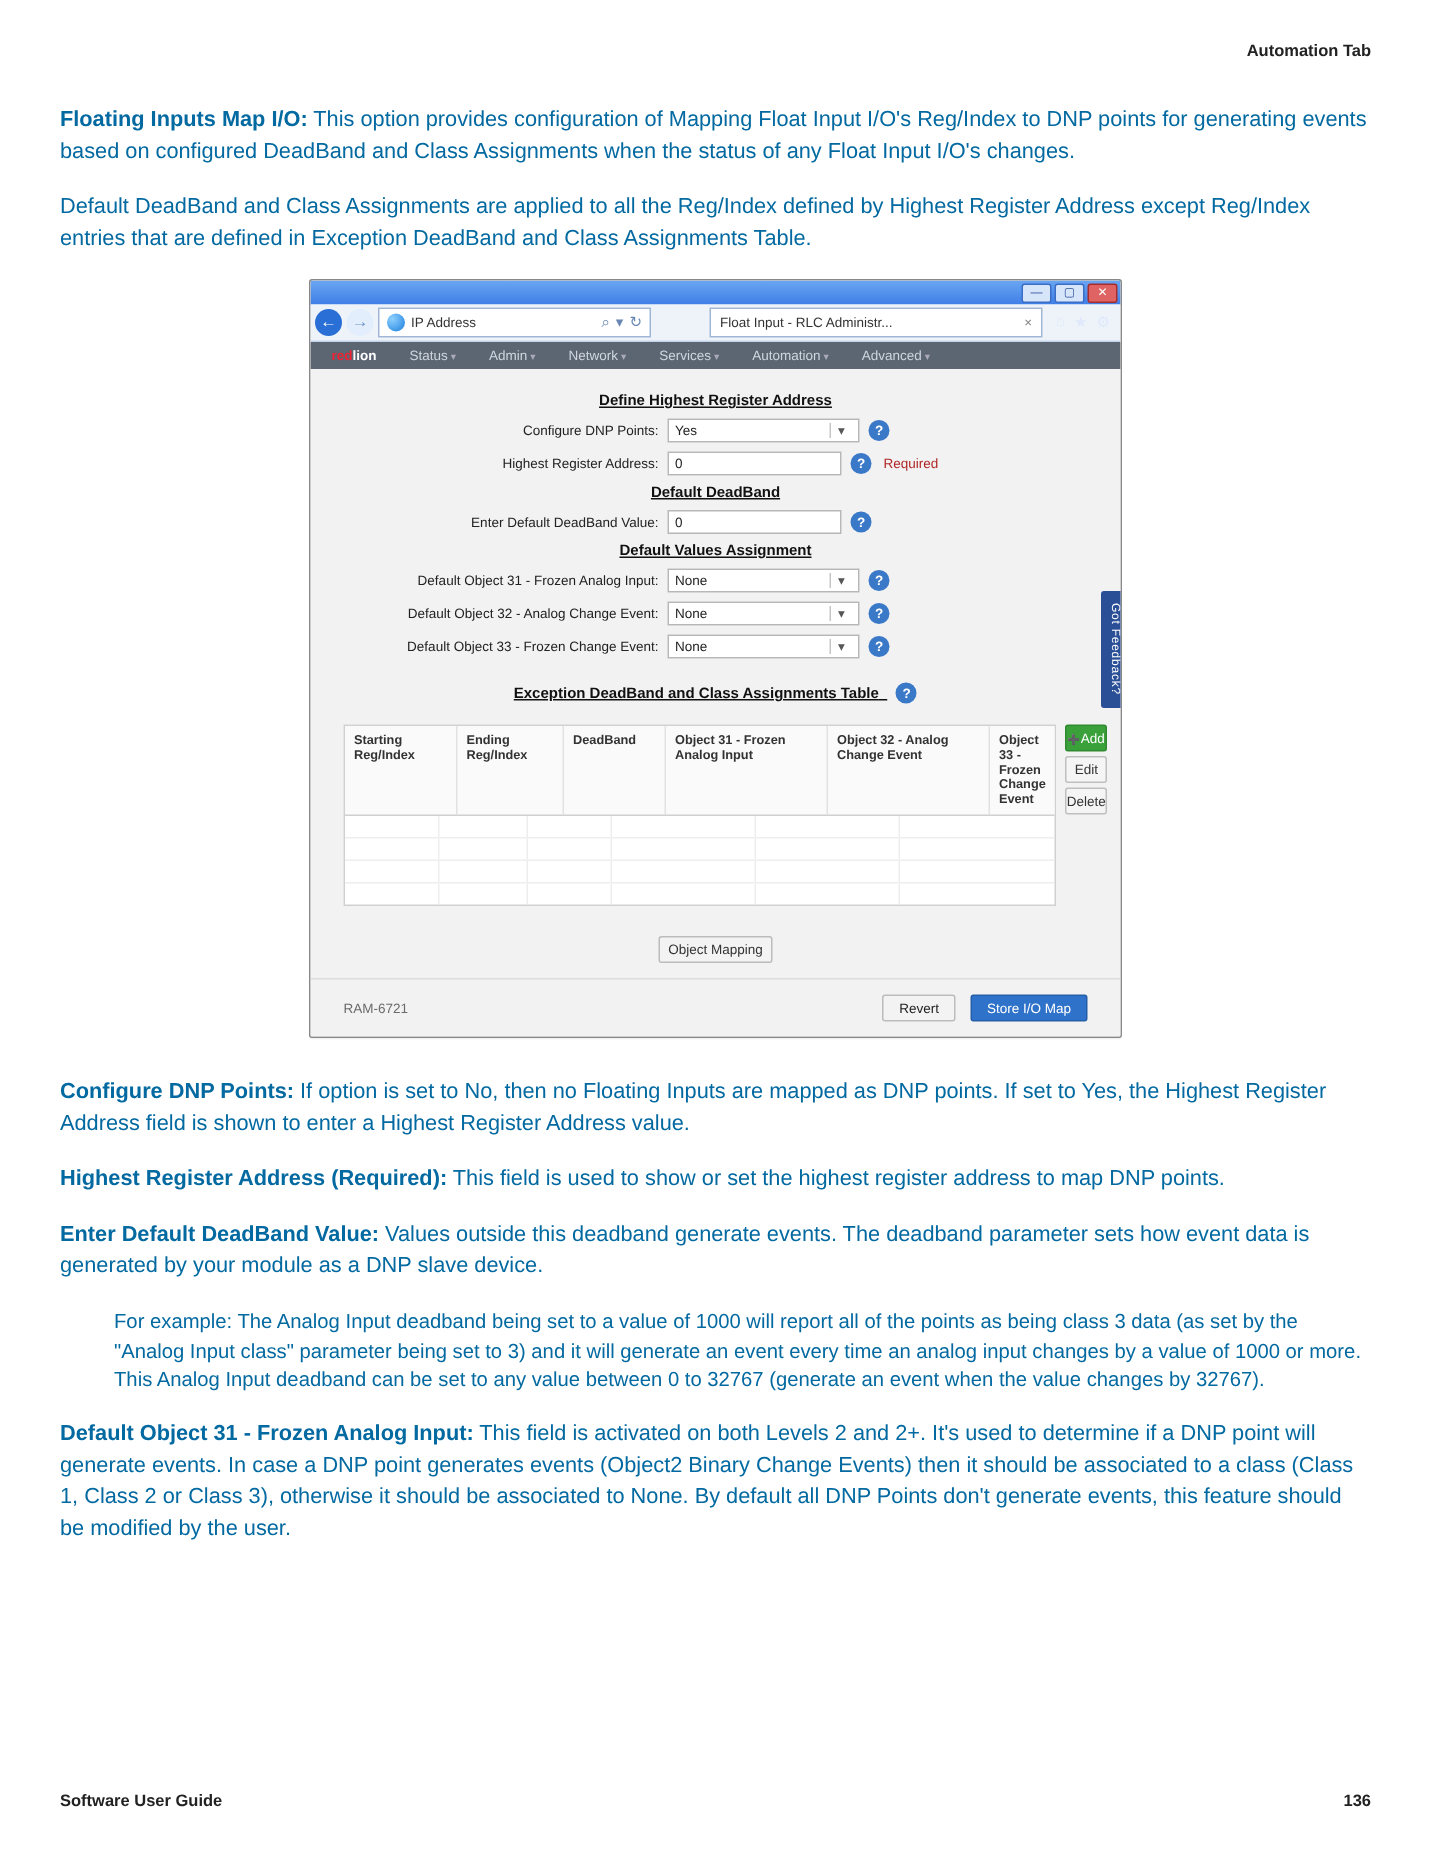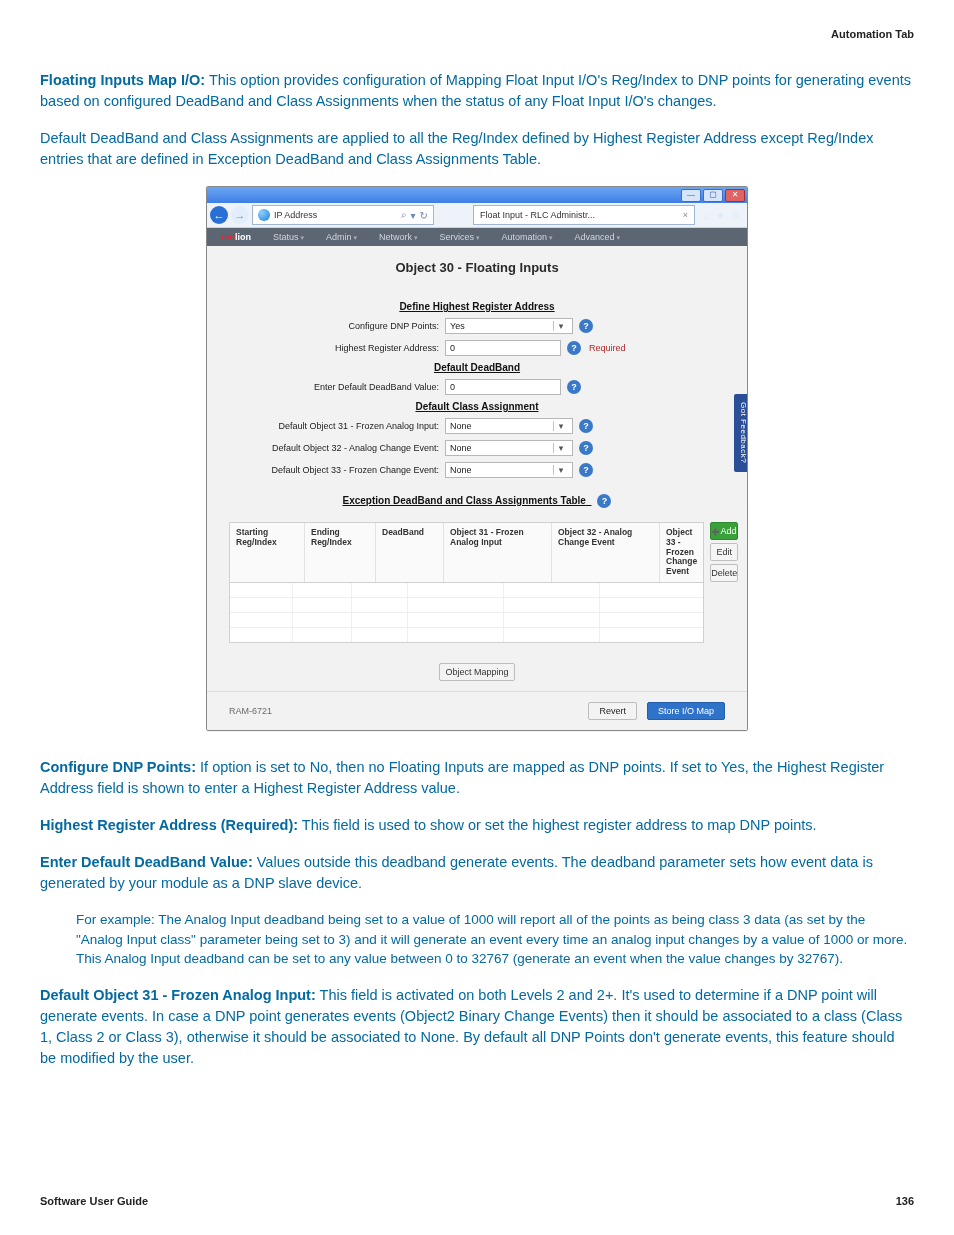--- a/index.html
+++ b/index.html
@@ -374,21 +374,20 @@
         <span class="mitem">Admin</span>
         <span class="mitem">Network</span>
         <span class="mitem">Services</span>
         <span class="mitem">Automation</span>
         <span class="mitem">Advanced</span>
       </div>
 
       <div class="panel">
         <div class="feedback-tab">Got Feedback?</div>
 
-        <h2>Object 30 - Floating Inputs</h2>
 
         <div class="section-title">Define Highest Register Address</div>
 
         <div class="frow">
           <div class="flabel">Configure DNP Points:</div>
           <div class="fsel">
             <span>Yes</span>
             <span class="caret">▾</span>
           </div>
           <span class="help">?</span>
@@ -402,21 +401,21 @@
         </div>
 
         <div class="section-title">Default DeadBand</div>
 
         <div class="frow">
           <div class="flabel">Enter Default DeadBand Value:</div>
           <div class="finp">0</div>
           <span class="help">?</span>
         </div>
 
-        <div class="section-title">Default Class Assignment</div>
+        <div class="section-title">Default Values Assignment</div>
 
         <div class="frow">
           <div class="flabel">Default Object 31 - Frozen Analog Input:</div>
           <div class="fsel">
             <span>None</span>
             <span class="caret">▾</span>
           </div>
           <span class="help">?</span>
         </div>
 

